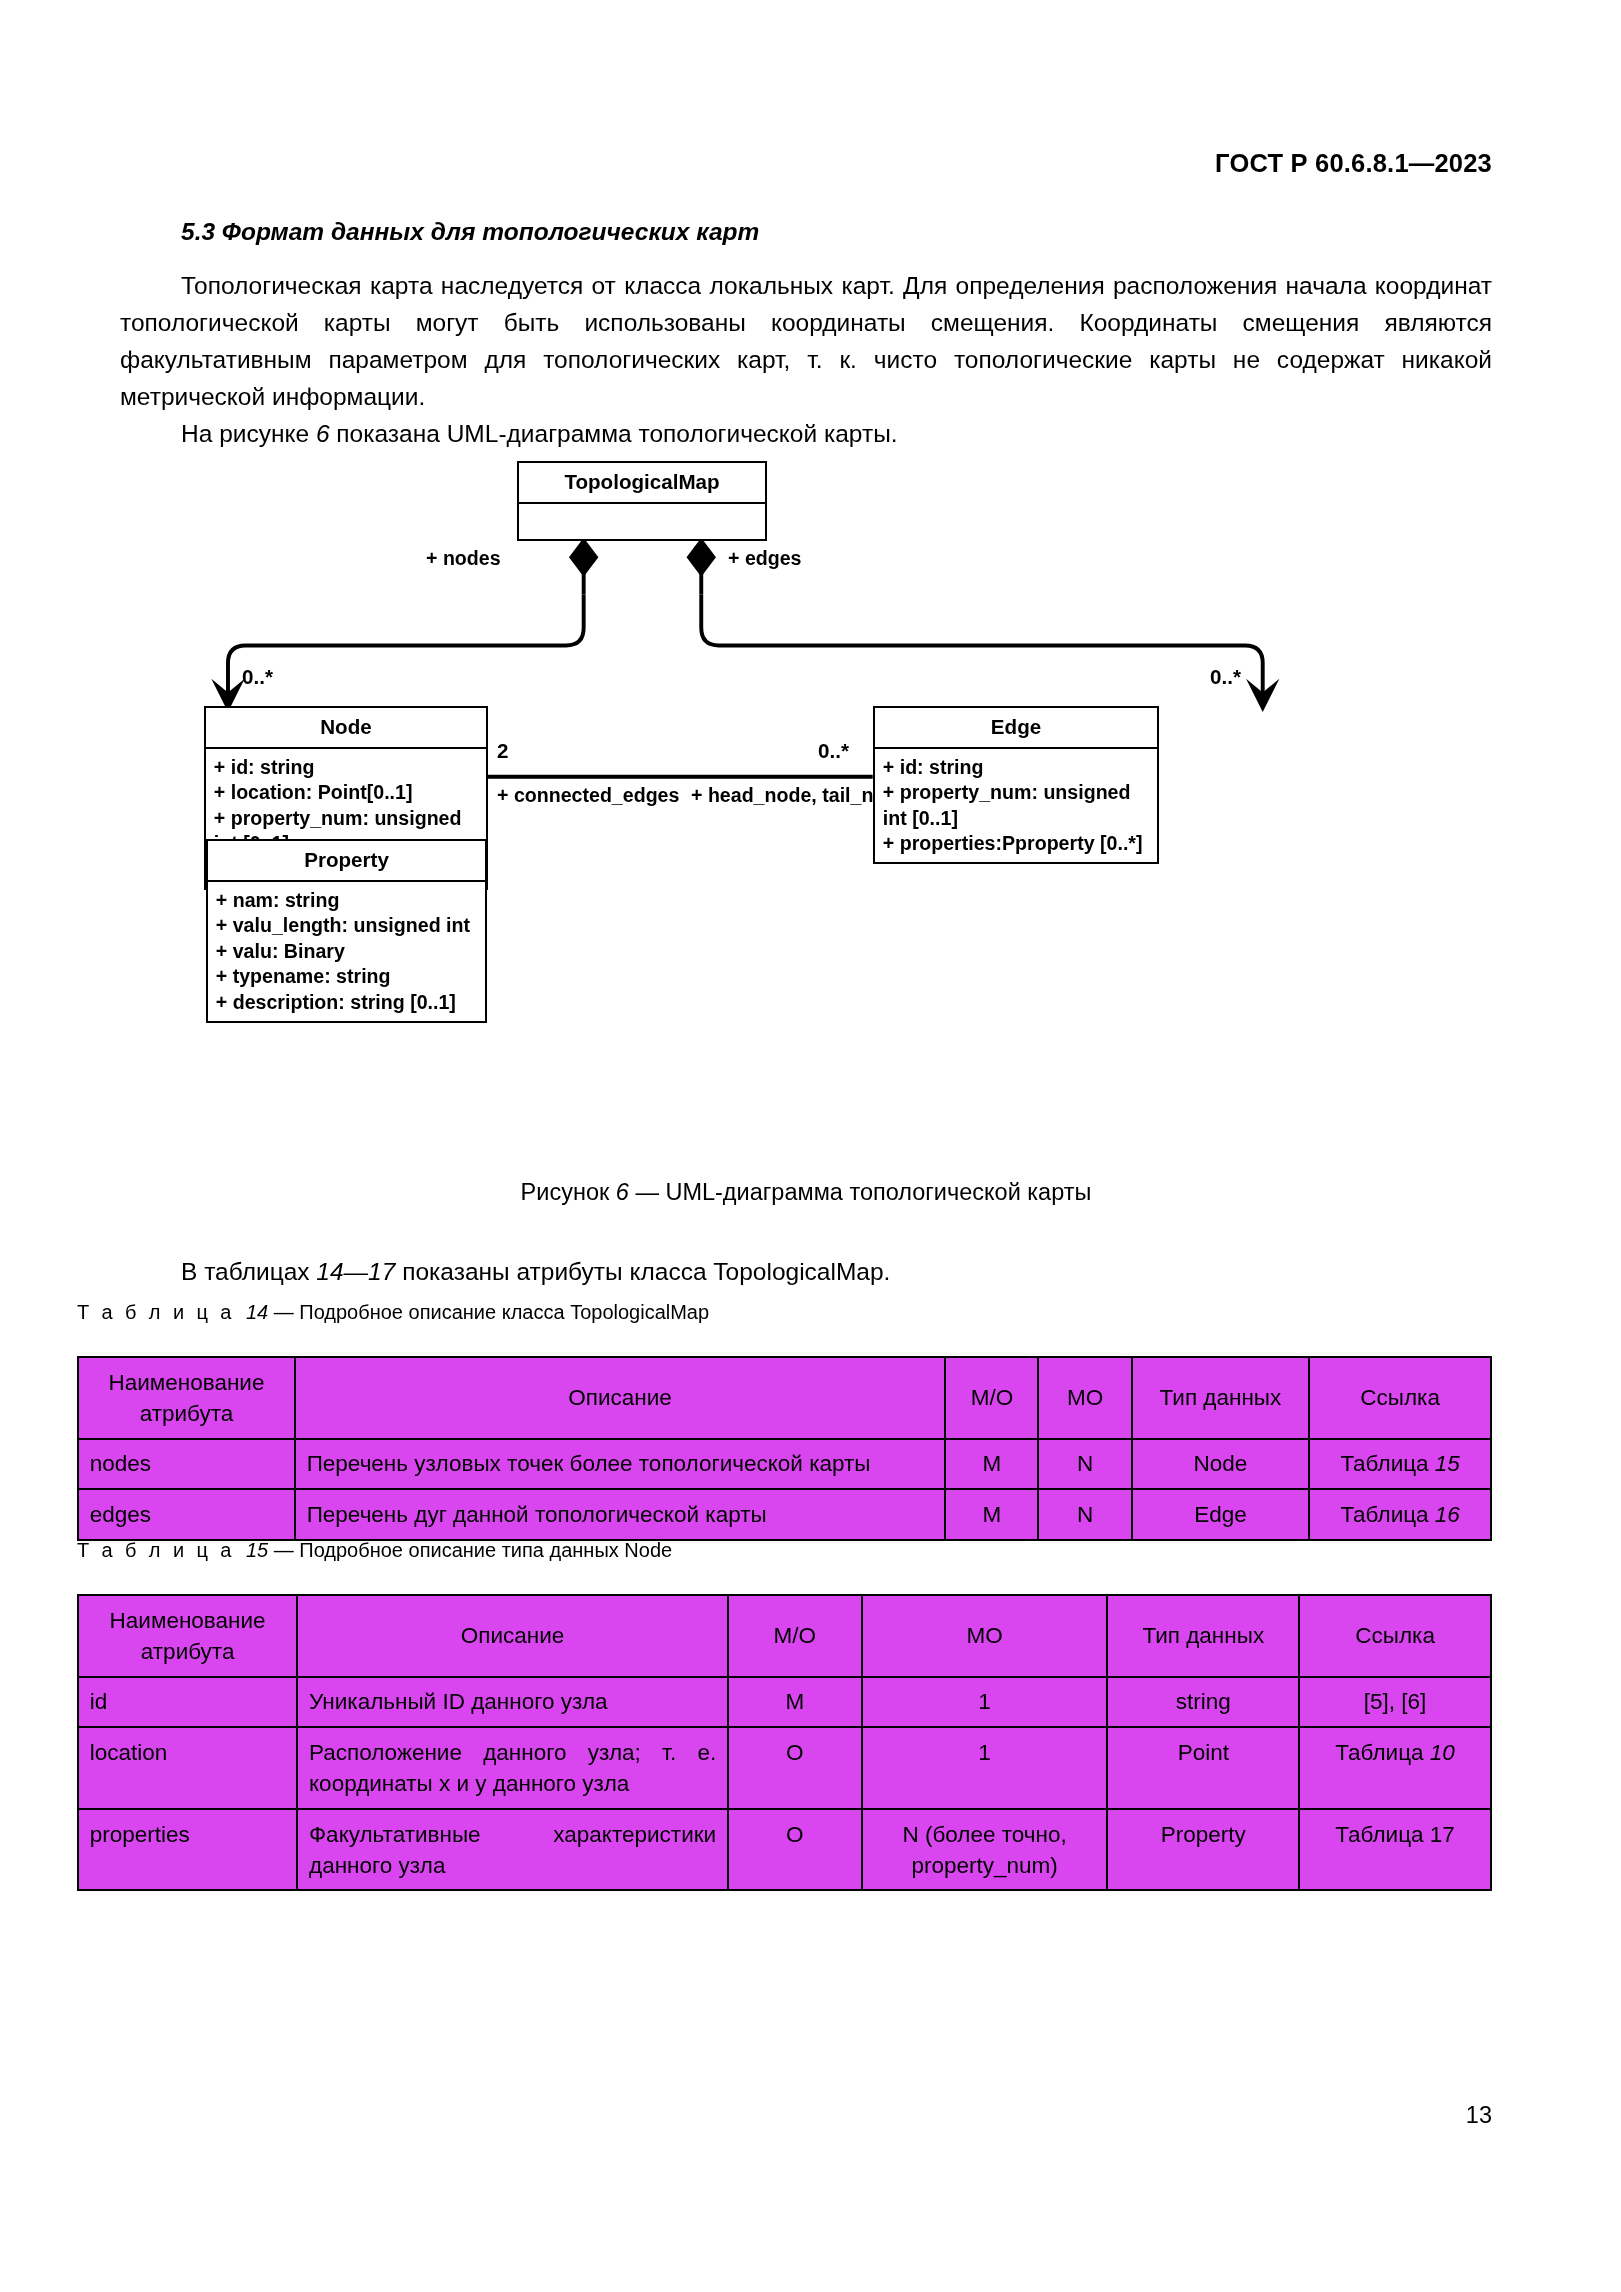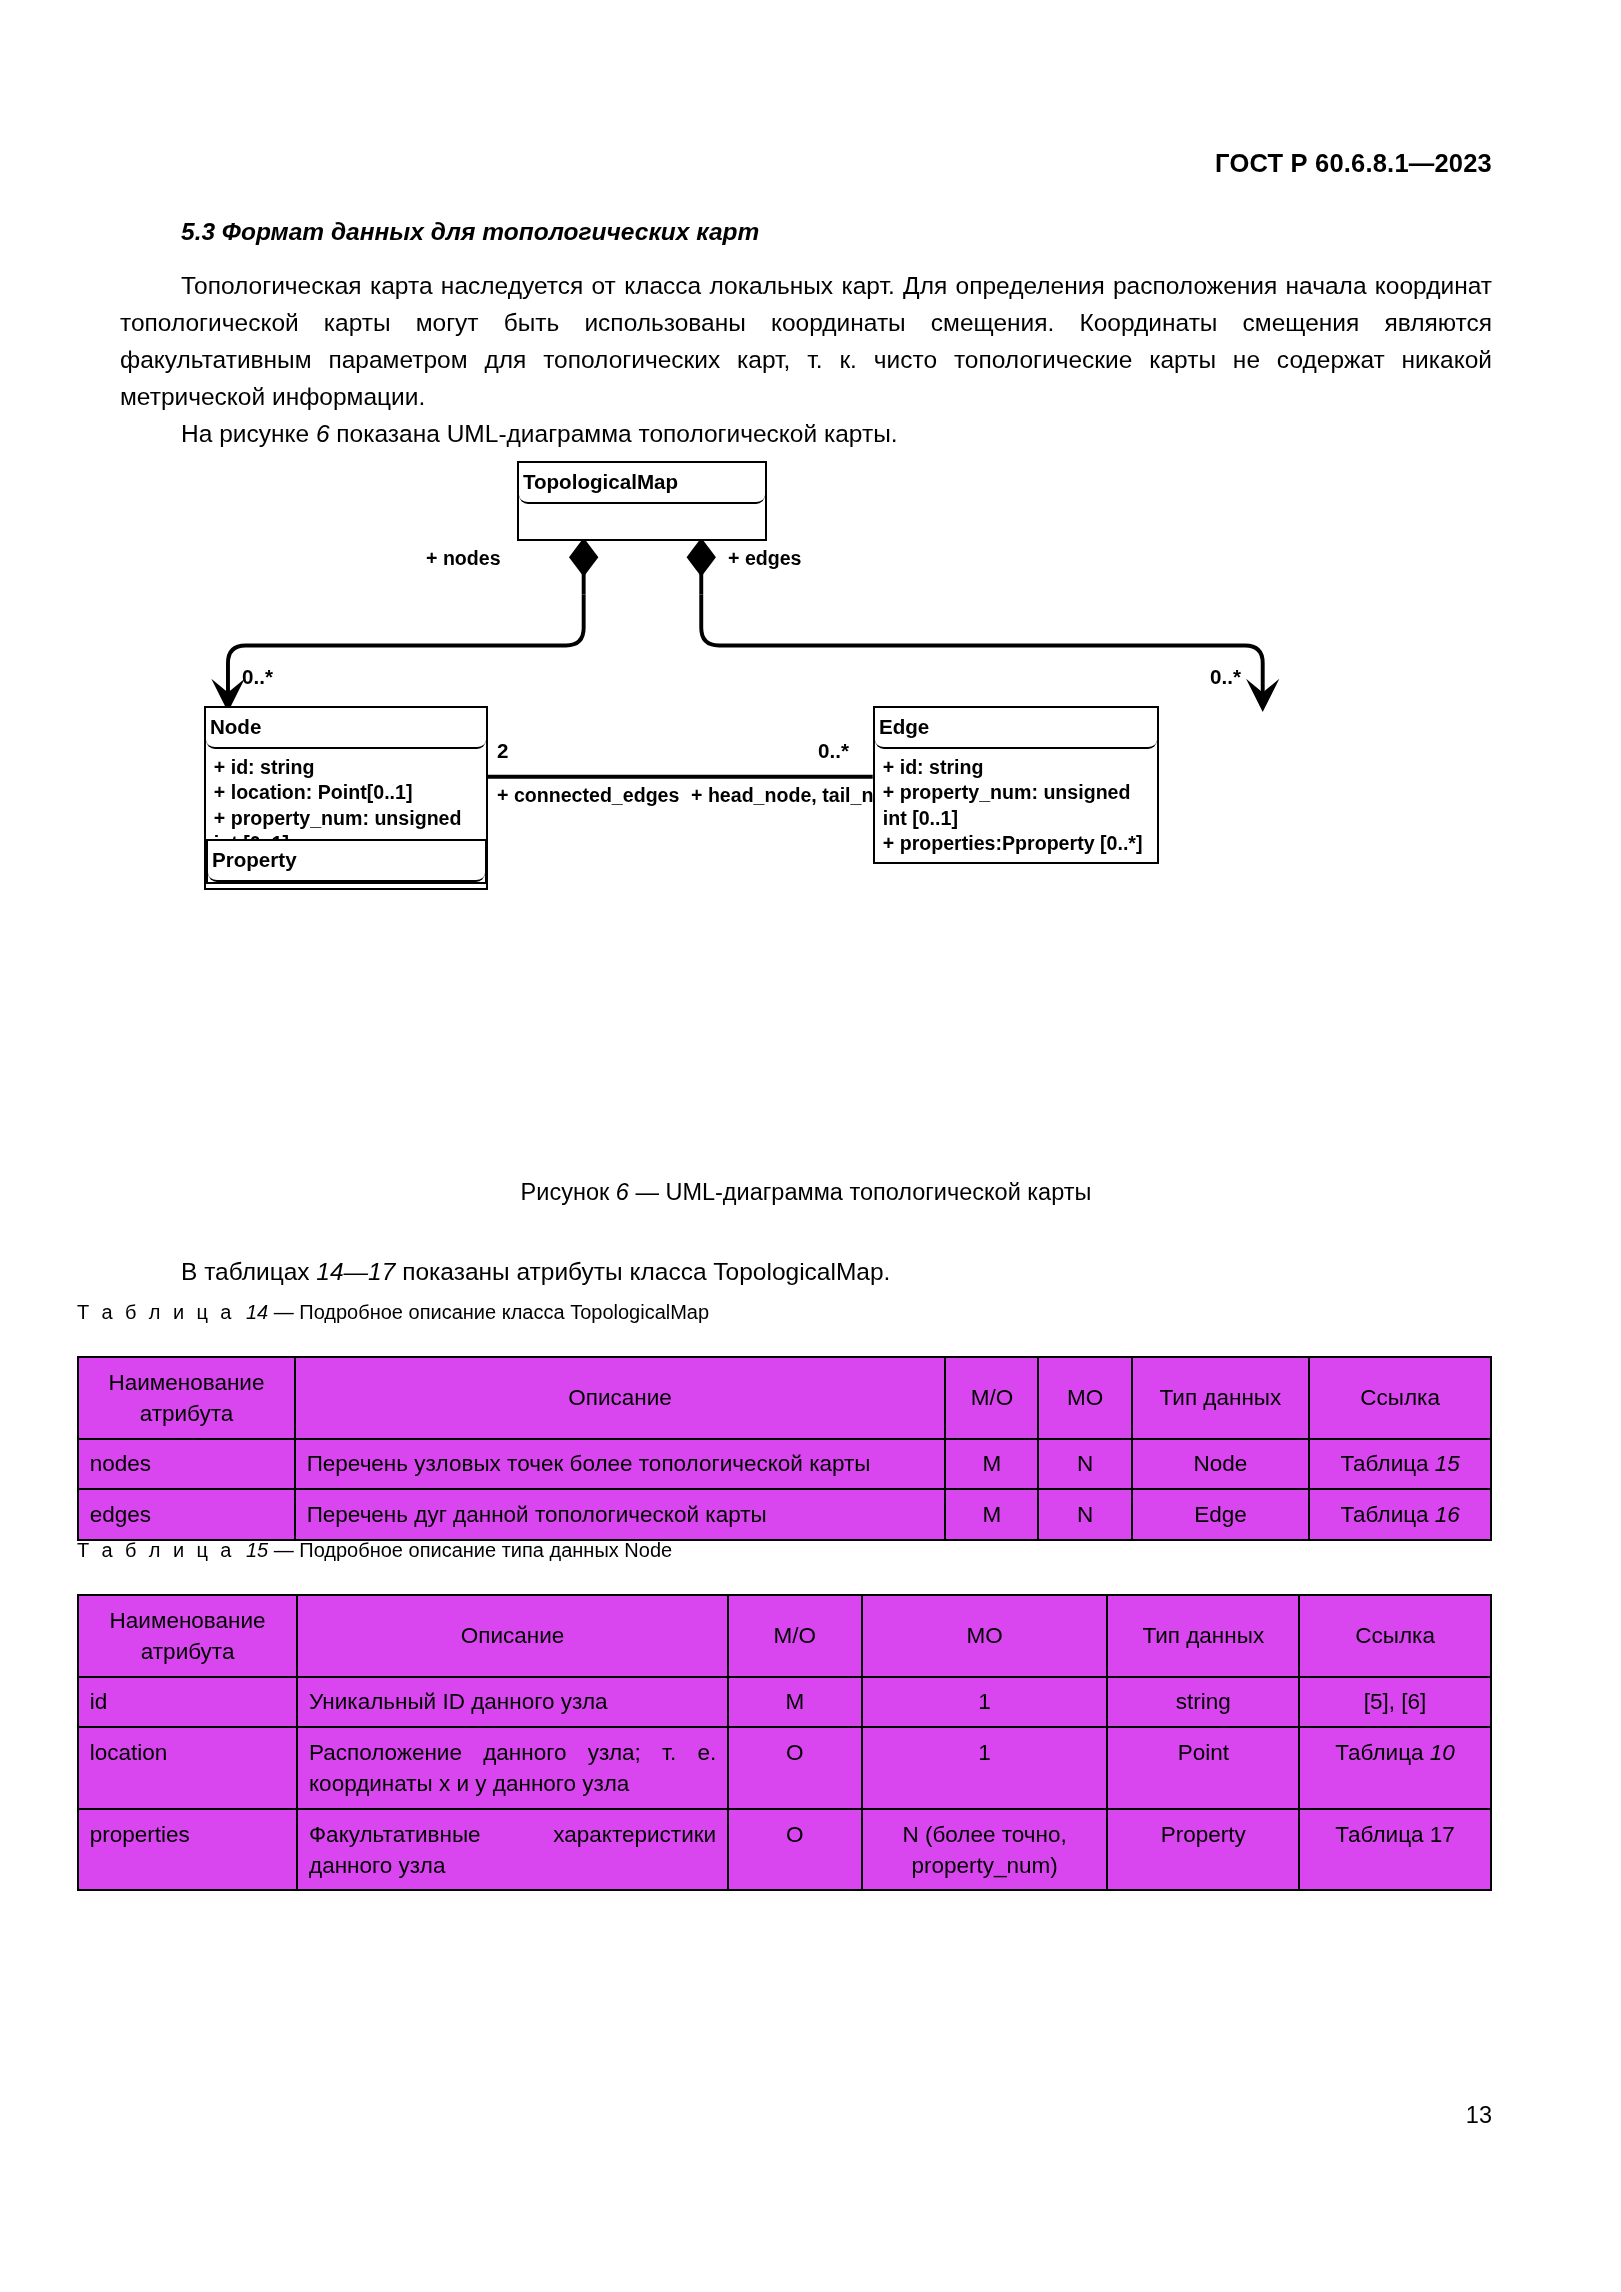--- a/index.html
+++ b/index.html
@@ -70,26 +70,26 @@
     height: 706px;
   }
   .uml svg { display: block; }
   .uml-box {
     position: absolute;
     border: 2.9px solid #000;
     background: #fff;
     box-sizing: border-box;
   }
   .uml-title {
+    text-align: center;
     font-size: 20.6px;
     font-weight: bold;
     padding: 6.9px 3.9px 7.8px 3.9px;
     border-bottom: 2.9px solid #000;
     box-sizing: border-box;
-    border-radius: 9px;
   }
   .uml-attrs {
     font-size: 19.6px;
     line-height: 25.5px;
     padding: 5.9px 3.9px 5.9px 7.8px;
     box-sizing: border-box;
     font-weight: bold;
   }
   .uml-attrs .empty-row { height: 23.5px; }
   .uml-label {
@@ -247,20 +247,27 @@
         <div class="uml-title">Edge</div>
         <div class="uml-attrs">
           <div>+ id: string</div>
           <div>+ property_num: unsigned int [0..1]</div>
           <div>+ properties:Pproperty [0..*]</div>
         </div>
       </div>
 
       <div class="uml-box" id="box-property">
         <div class="uml-title">Property</div>
+        <div class="uml-attrs">
+          <div>+ nam: string</div>
+          <div>+ valu_length: unsigned int</div>
+          <div>+ valu: Binary</div>
+          <div>+ typename: string</div>
+          <div>+ description: string [0..1]</div>
+        </div>
       </div>
     </div>
 
     <div class="fig-caption"><span>Рисунок </span><i>6</i><span> — UML-диаграмма топологической карты</span></div>
 
     <div class="para" id="para-3" style="top:1253px; text-align:left;"><span class="indent"></span><span>В таблицах </span><i>14—17</i><span> показаны атрибуты класса TopologicalMap.</span></div>
 
     <div class="tbl-caption" id="cap-14"><span class="sp">Т а б л и ц а</span>&nbsp;&nbsp;<i>14</i>&nbsp;<span>— Подробное описание класса TopologicalMap</span></div>
 
     <table class="gost" id="table-14">

